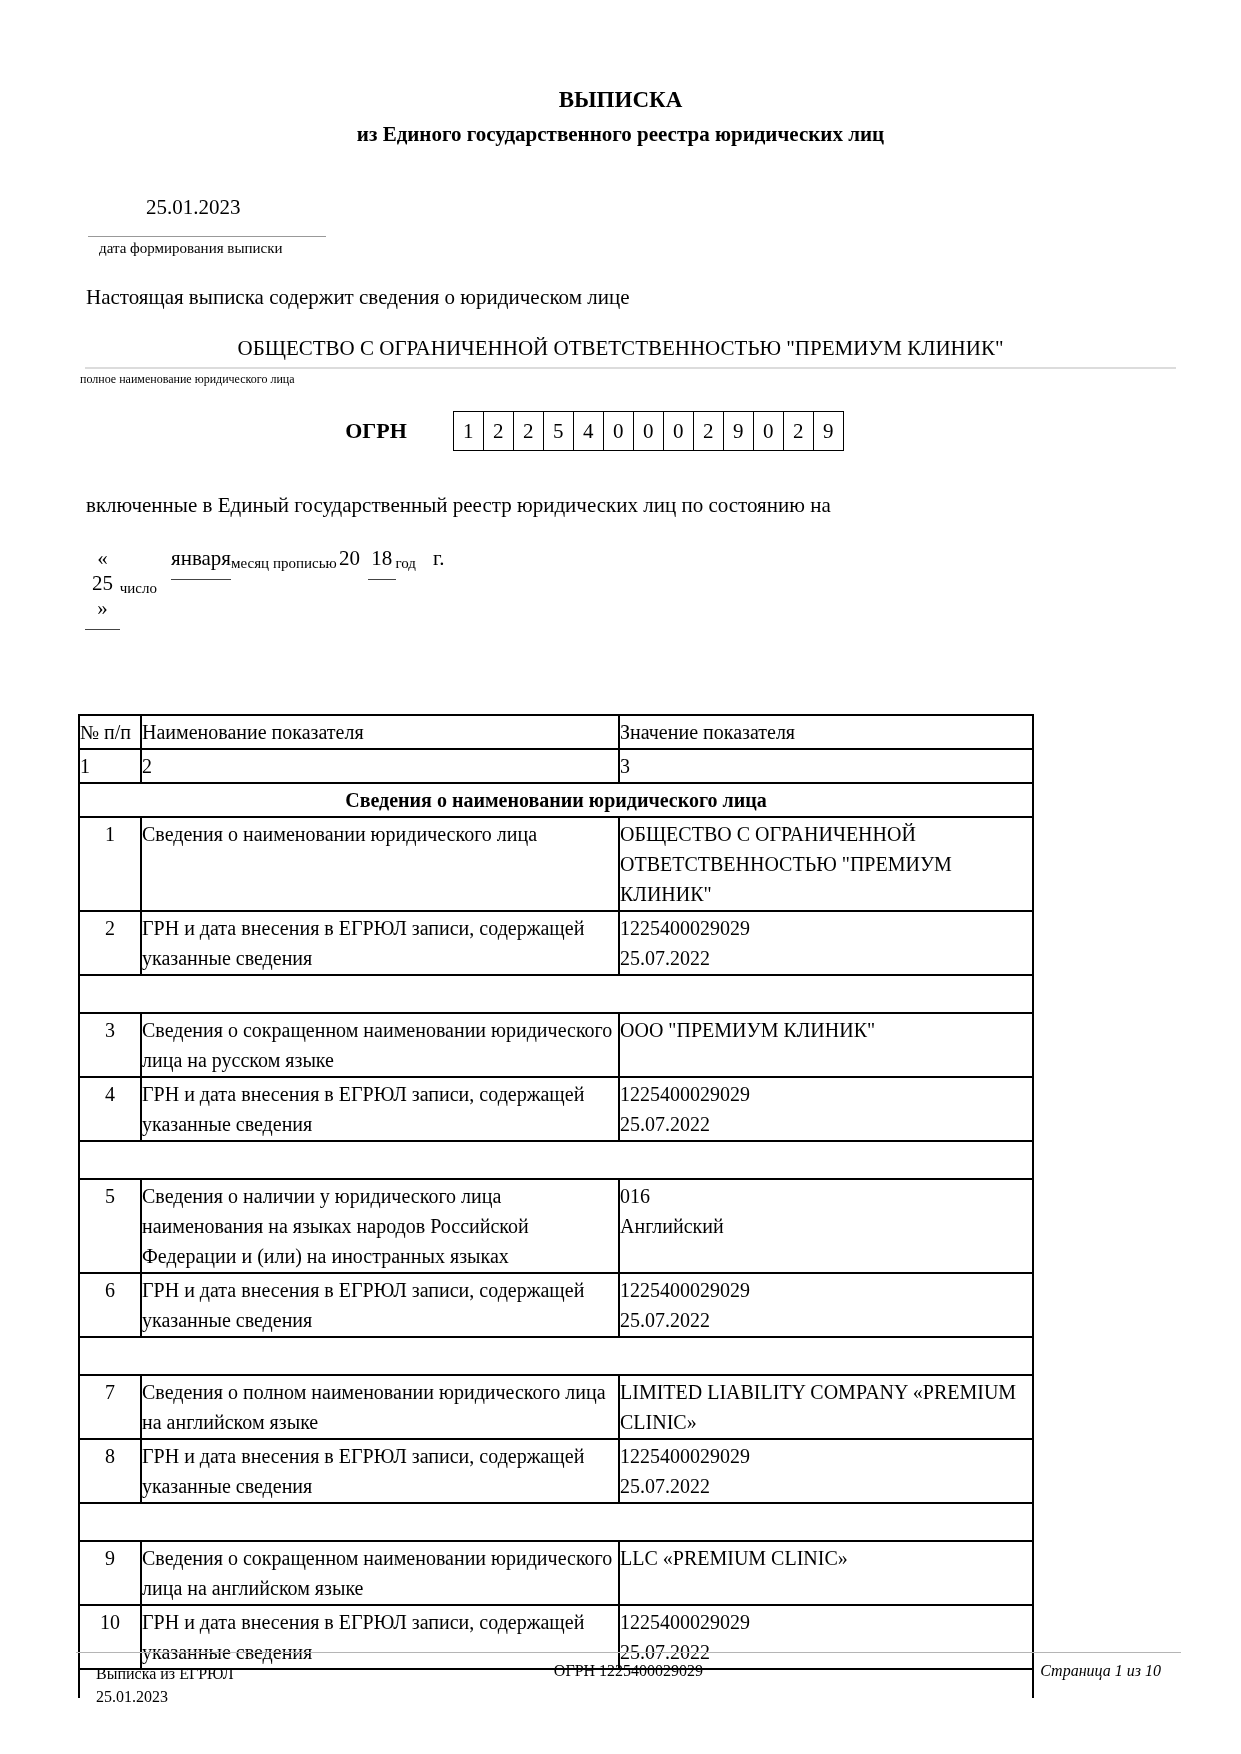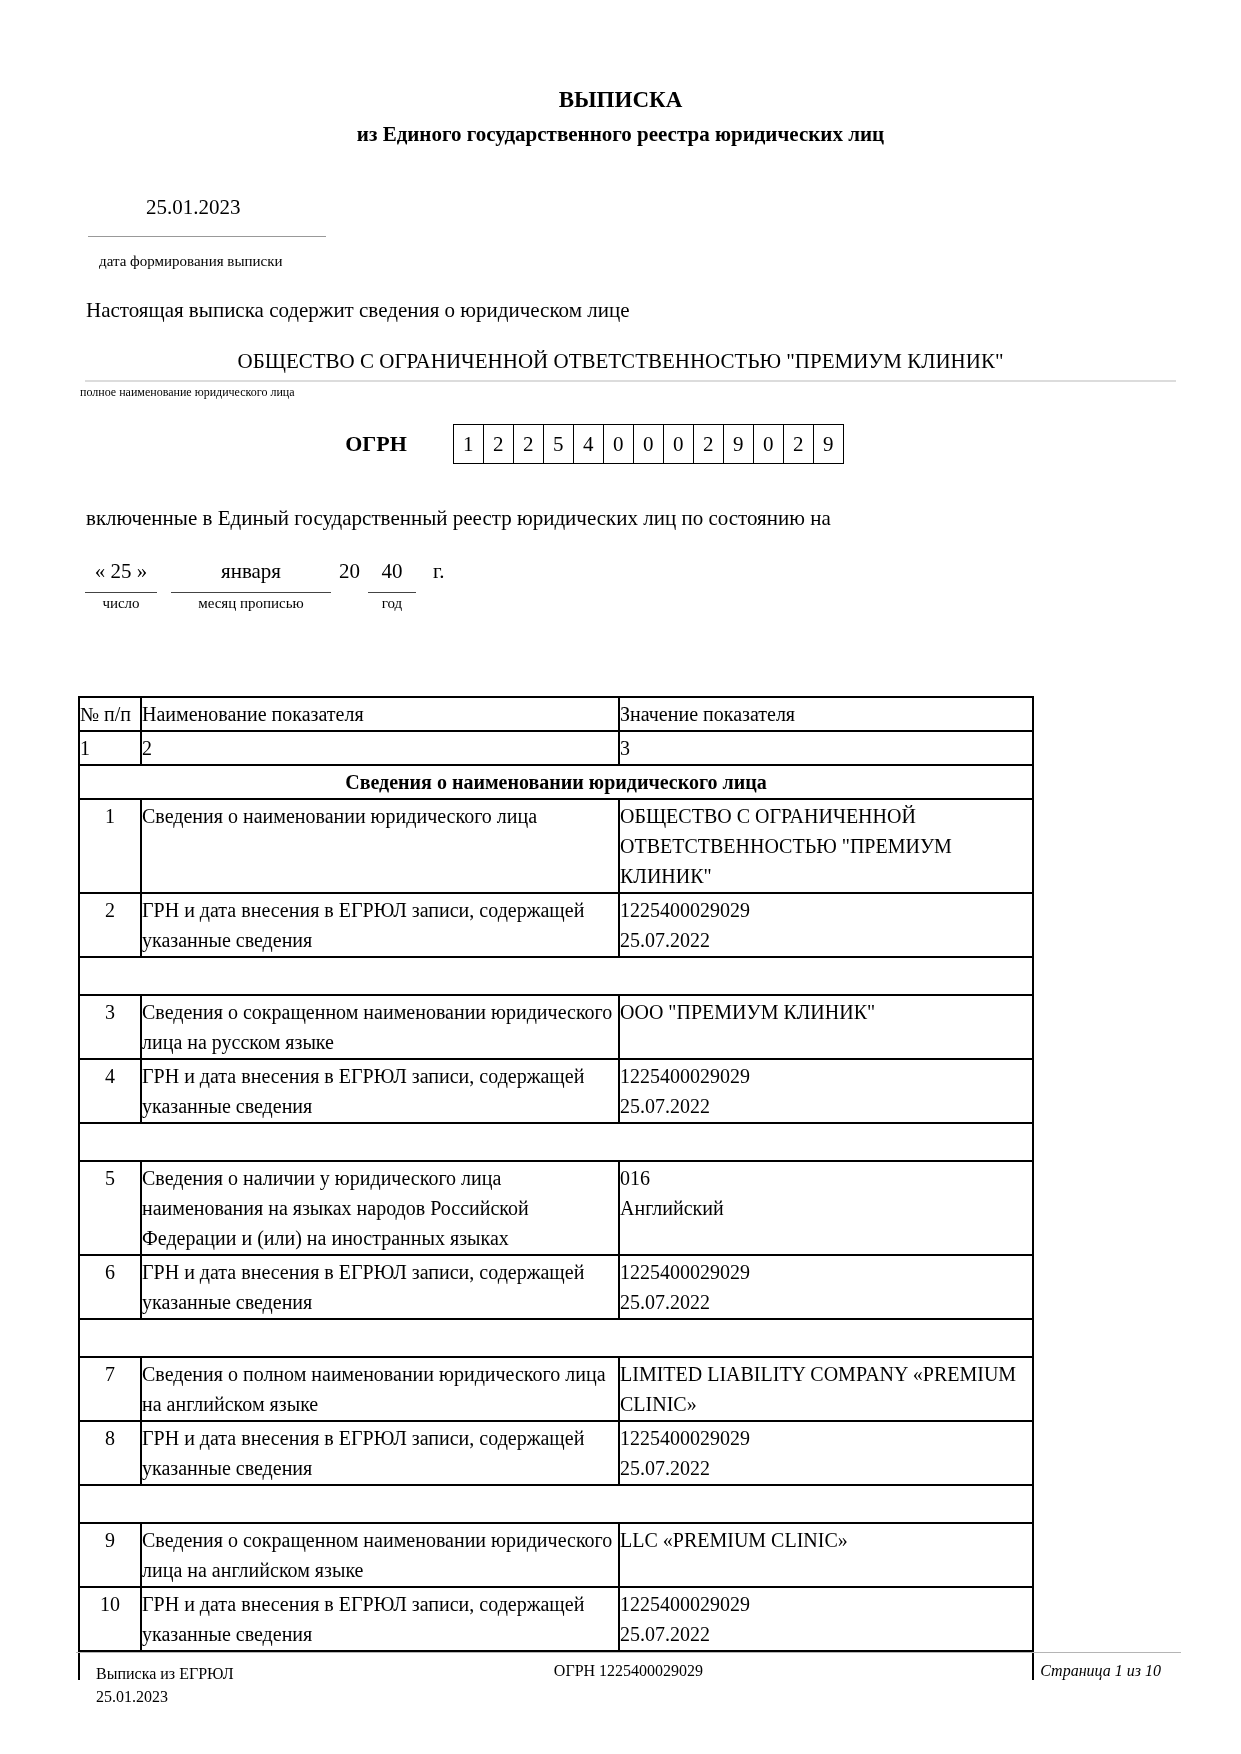--- a/index.html
+++ b/index.html
@@ -7,38 +7,38 @@
     width:1241px; height:1754px; position:relative; overflow:hidden;
     font-family:"Liberation Serif","DejaVu Serif",serif; color:#000;
   }
   .page { padding:86px 80px 0 80px; }
 
   .title { text-align:center; font-weight:bold; font-size:23px; line-height:1.2; }
   .subtitle { text-align:center; font-weight:bold; font-size:21px; line-height:1.2; margin-top:8px; }
 
   .form-date { font-size:21px; margin-top:48px; margin-left:66px; }
   .form-date-line { width:238px; border-top:1px solid #999; margin-top:16px; margin-left:8px; }
-  .form-date-label { font-size:15px; margin-top:16px; margin-left:19px; }
+  .form-date-label { font-size:15px; margin-top:3px; margin-left:19px; }
 
   .intro { font-size:21px; margin-top:28px; margin-left:6px; }
 
   .company-name { font-size:21px; text-align:center; margin-top:26px; }
   .company-rule { border-top:2px solid #dcdcdc; margin-top:6px; margin-left:5px; width:1091px; }
   .company-label { font-size:12px; text-align:left; margin-top:3px; }
 
   .ogrn-row { display:flex; justify-content:center; align-items:center; margin-top:24px; transform:translateX(-26px);gap:36px; }
   .ogrn-label { font-weight:bold; font-size:22px; margin-right:10px; }
   .ogrn-boxes { display:flex; }
   .ogrn-box { width:29px; height:38px; border:1px solid #000; margin-left:-1px; text-align:center; line-height:38px; font-size:21px; }
   .ogrn-box:first-child { margin-left:0; }
 
   .included { font-size:21px; margin-top:42px; margin-left:6px; }
 
   .asof { display:flex; align-items:flex-start; margin-top:28px; margin-left:5px; font-size:21px; }
-  .asof-unit { display:flex; flex-direction:column; align-items:center; }
+  .asof-unit { display:flex; align-items:center; }
   .asof-top { border-bottom:1px solid #444; padding-bottom:8px; text-align:center; width:100%; }
   .asof-lbl { font-size:15px; margin-top:2px; white-space:nowrap; }
   .asof-plain { padding-bottom:8px; }
   .u-day { width:72px; }
   .u-month { width:160px; margin-left:14px;justify-content:space-between; }
   .u-cent { margin-left:8px; }
   .u-year { width:48px; margin-left:8px; }
   .u-suffix { margin-left:17px; padding-bottom:8px; }
 
   table.reg { border-collapse:collapse; table-layout:fixed; width:954px; margin-left:-2px; margin-top:84px; font-size:20px; }
@@ -99,21 +99,21 @@
     <div class="asof-unit u-day">
       <div class="asof-top">« 25 »</div>
       <div class="asof-lbl">число</div>
     </div>
     <div class="asof-unit u-month">
       <div class="asof-top">января</div>
       <div class="asof-lbl">месяц прописью</div>
     </div>
     <div class="asof-plain u-cent">20</div>
     <div class="asof-unit u-year">
-      <div class="asof-top">40</div>
+      <div class="asof-top">18</div>
       <div class="asof-lbl">год</div>
     </div>
     <div class="u-suffix">г.</div>
   </div>
 
   <table class="reg">
     <colgroup>
         <col style="width:62px">
         <col style="width:478px">
         <col style="width:414px">

